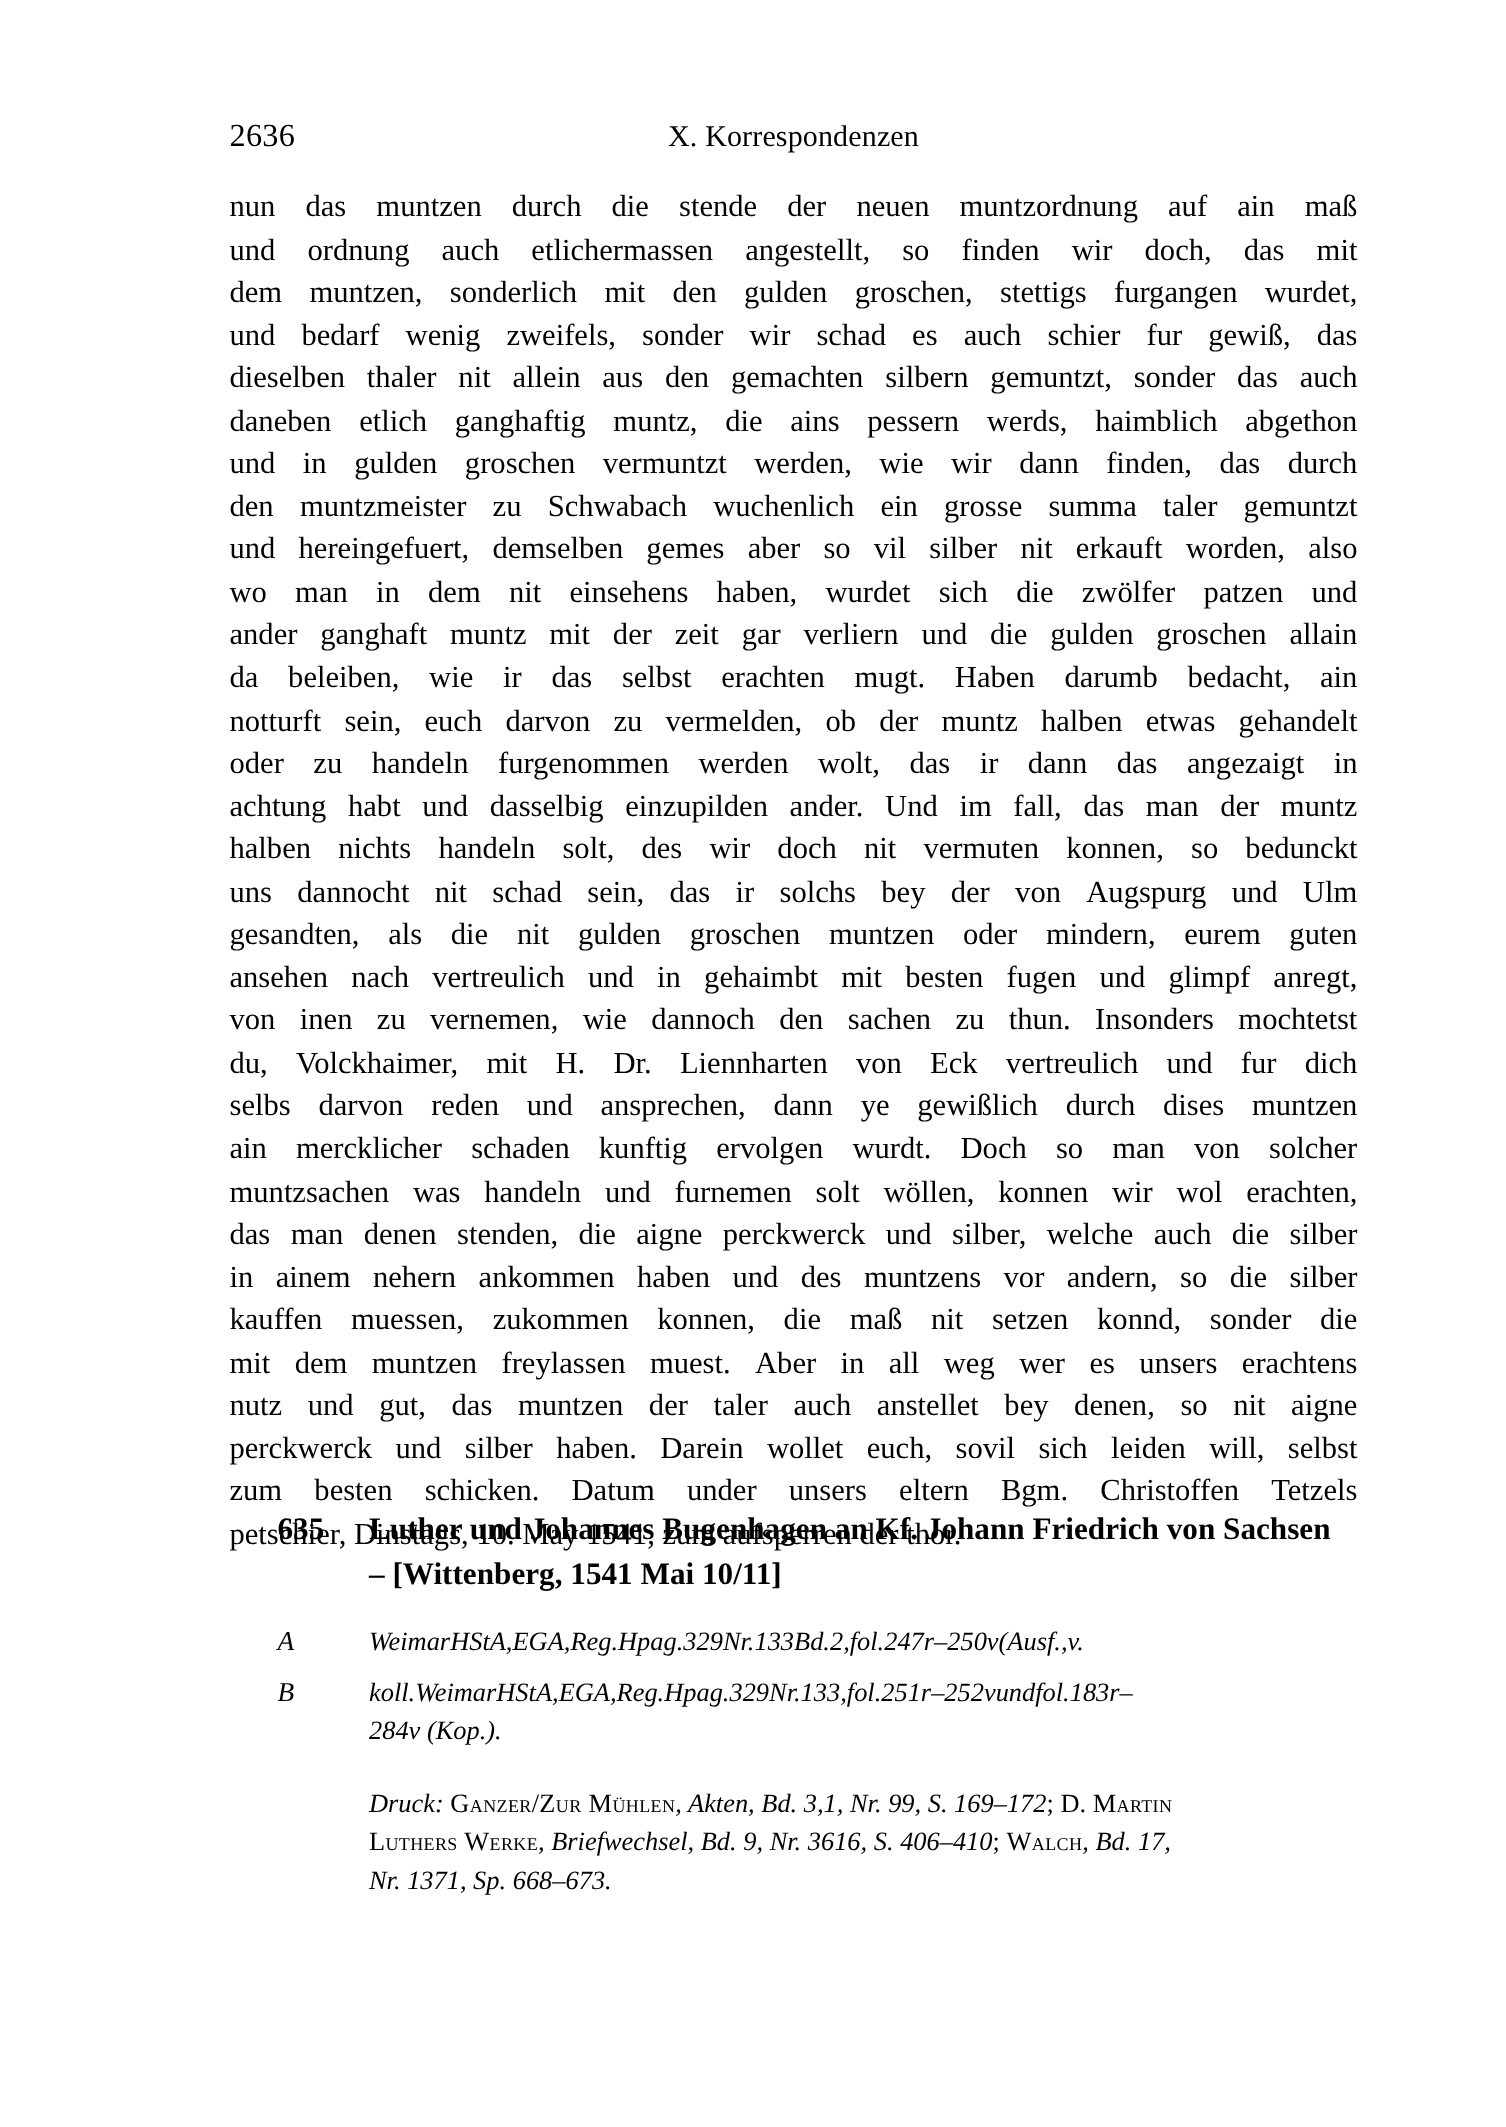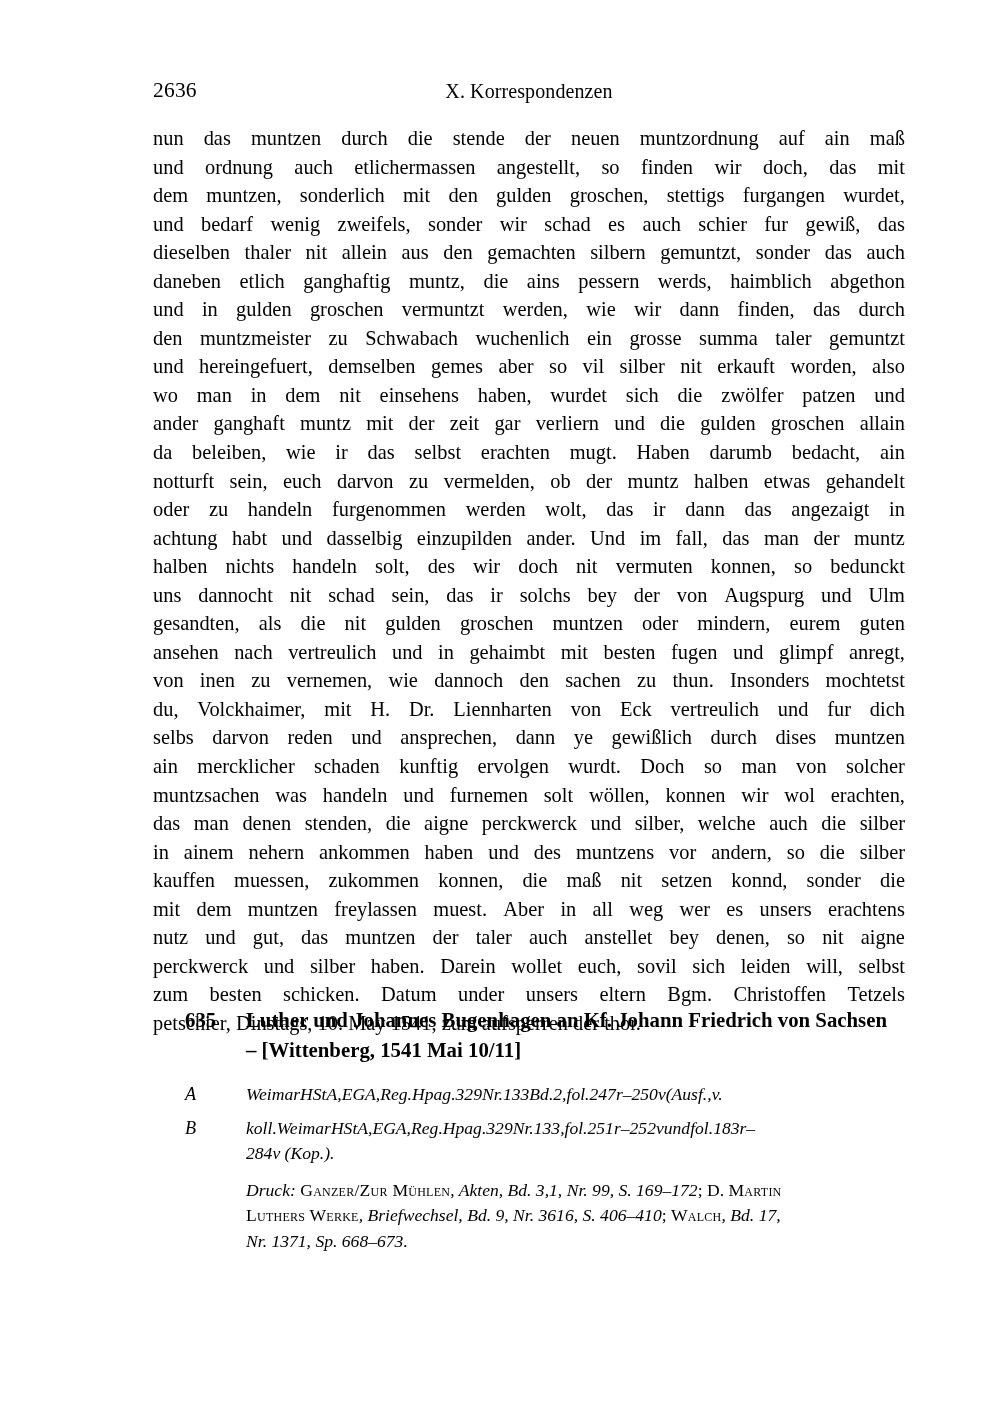--- a/index.html
+++ b/index.html
@@ -139,21 +139,21 @@
     justify-content: flex-start;
     white-space: nowrap;
   }
   .entry .txt .ln.last {
     justify-content: flex-start;
   }
   .entry .txt .ln > span.w { white-space: pre; }
 
   .druck {
     position: relative;
-    margin-top: 11px;
+    margin-top: 23px;
   }
   .druck .txt { margin-left: 93px; display: block; }
   .druck .txt .ln {
     display: flex;
     justify-content: space-between;
     white-space: nowrap;
   }
   .druck .txt .ln.last { justify-content: flex-start; text-align: center; }
   .druck .txt .ln > span.w { white-space: pre; }
 

